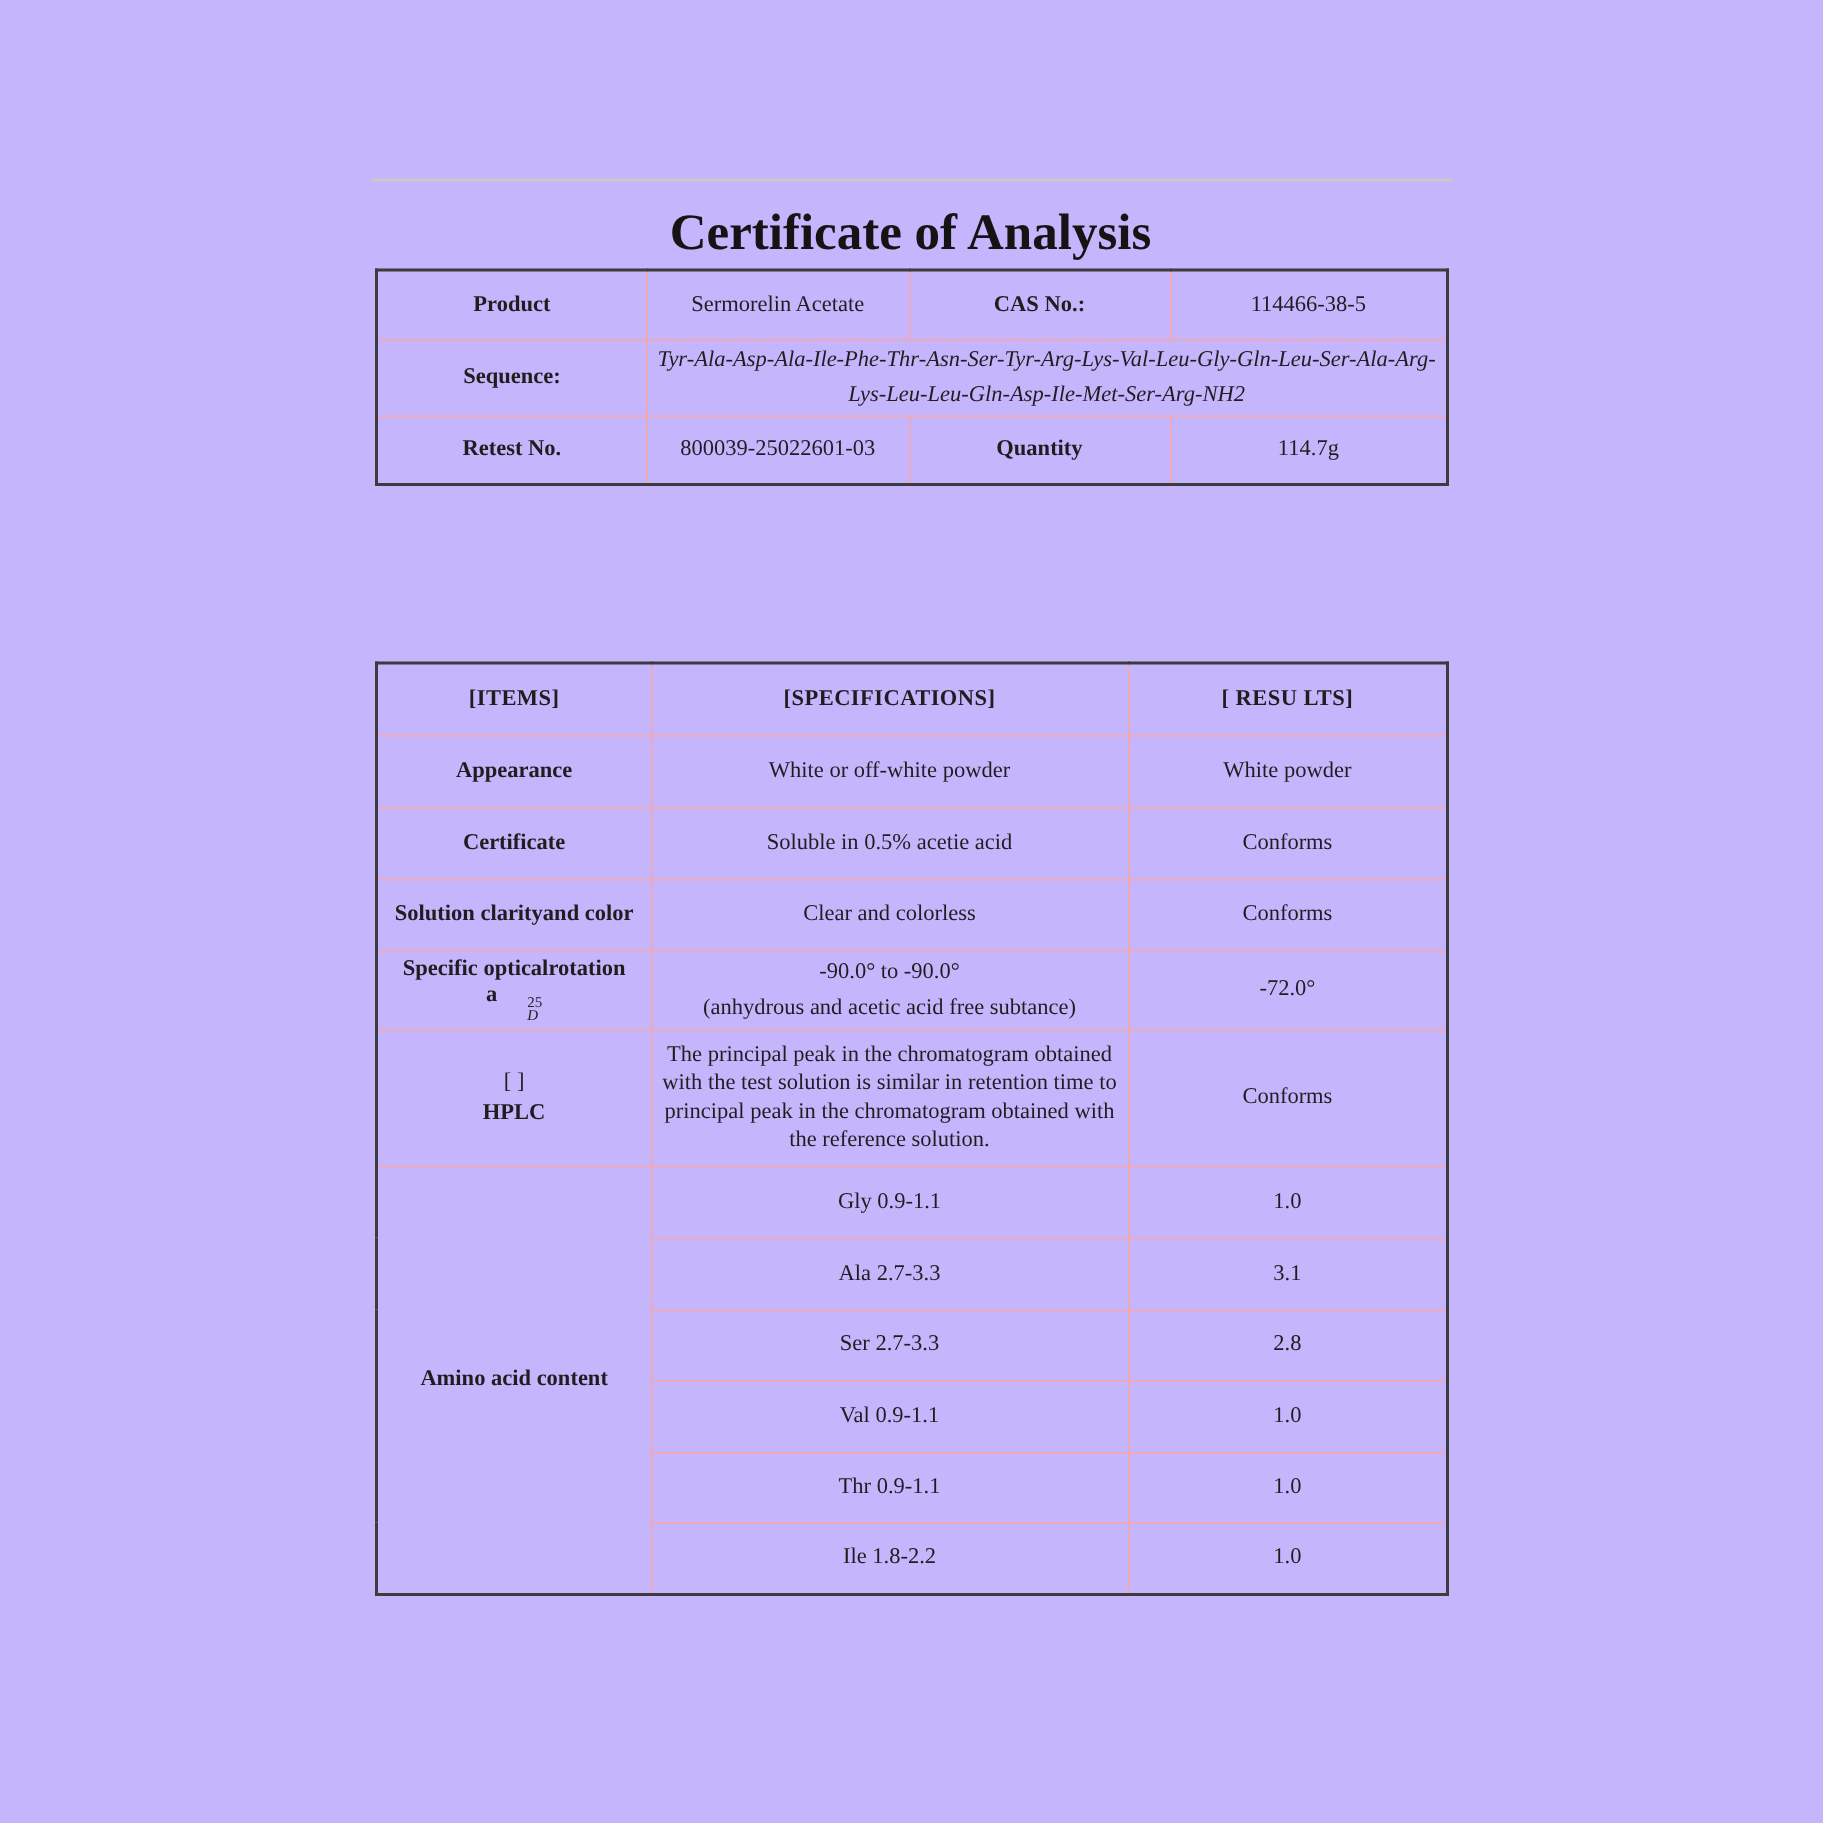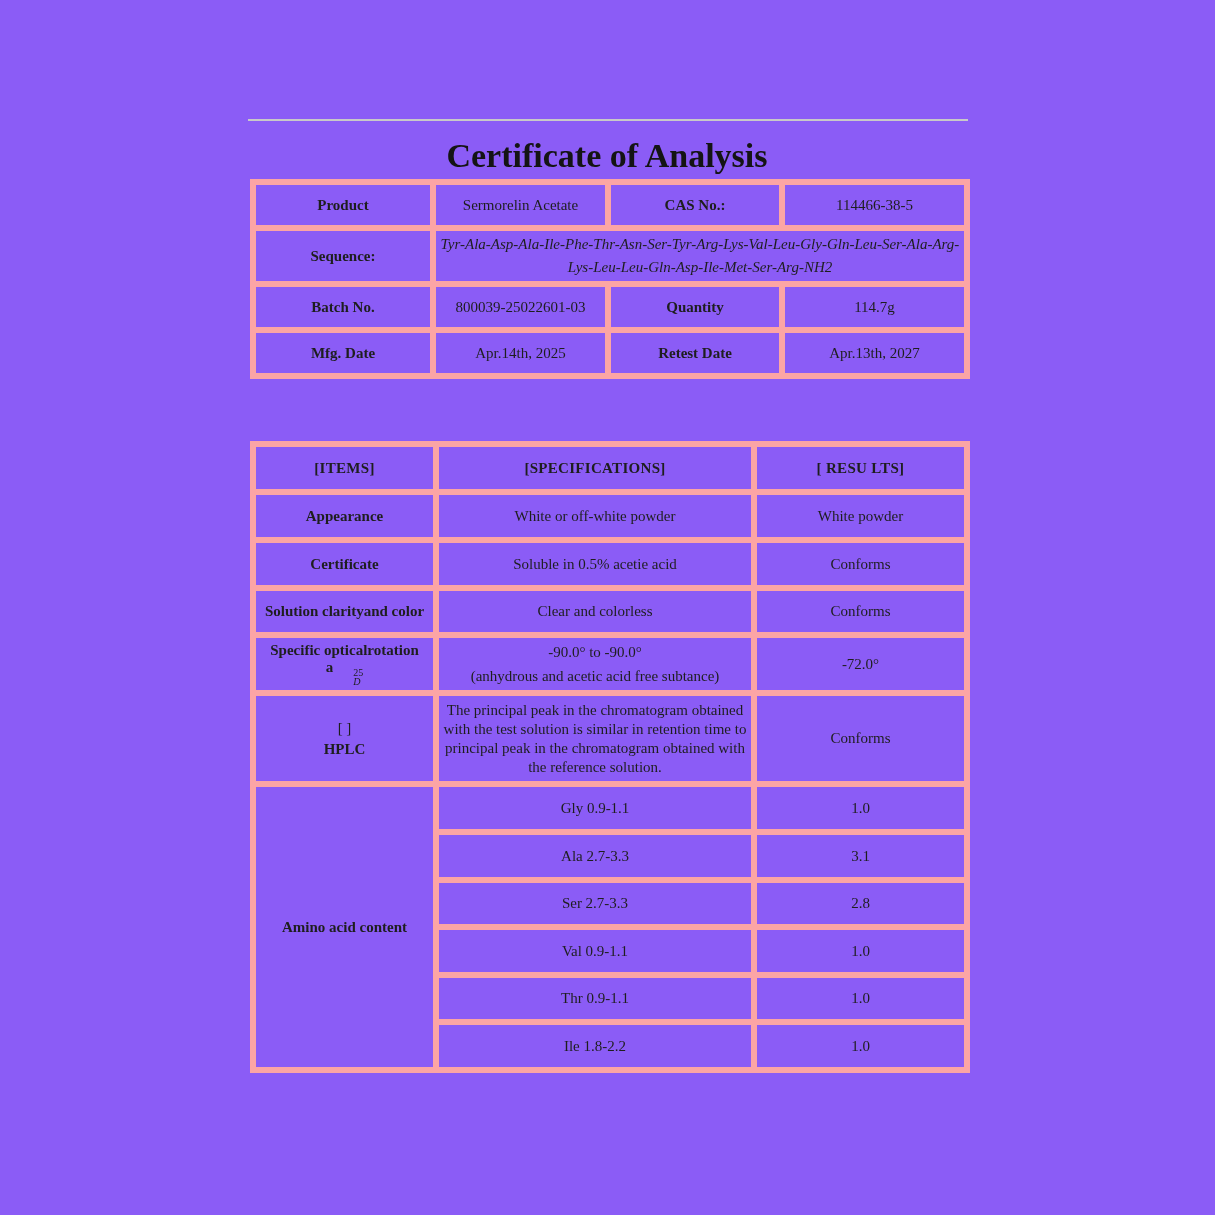--- a/index.html
+++ b/index.html
@@ -4,21 +4,21 @@
 <style>
   html, body {
     margin: 0;
     padding: 0;
     background: #ffffff;
   }
   .page {
     position: relative;
     width: 1215px;
     height: 1215px;
-    background: #8b5cf6;
+    background: #c4b5fd;
     font-family: "Liberation Serif", "DejaVu Serif", serif;
     color: #1e1e1e;
     overflow: hidden;
   }
   .top-rule {
     position: absolute;
     left: 248px;
     top: 119px;
     width: 720px;
     height: 2px;
@@ -38,21 +38,21 @@
   }
   table.coa {
     position: absolute;
     left: 250px;
     border-collapse: collapse;
     table-layout: fixed;
     width: 714px;
     border: 2px solid #3c3c3c;
   }
   table.coa td {
-    border: 6px solid #fca5a5;
+    border: 1px solid #fca5a5;
     text-align: center;
     vertical-align: middle;
     font-size: 15px;
     padding: 2px 4px;
     color: #1e1e1e;
   }
   .lbl { font-weight: bold; color: #161616; }
   .info-table { top: 179px; }
   .info-table tr { height: 46px; }
   .formula-cell {
@@ -110,30 +110,24 @@
         <td>114466-38-5</td>
       </tr>
       <tr>
         <td class="lbl">Sequence:</td>
         <td colspan="3">
           <div class="seq-line">Tyr-Ala-Asp-Ala-Ile-Phe-Thr-Asn-Ser-Tyr-Arg-Lys-Val-Leu-Gly-Gln-Leu-Ser-Ala-Arg-</div>
           <div class="seq-line">Lys-Leu-Leu-Gln-Asp-Ile-Met-Ser-Arg-NH2</div>
         </td>
       </tr>
       <tr>
-        <td class="lbl">Batch No.</td>
+        <td class="lbl">Retest No.</td>
         <td>800039-25022601-03</td>
         <td class="lbl">Quantity</td>
         <td>114.7g</td>
-      </tr>
-      <tr>
-        <td class="lbl">Mfg. Date</td>
-        <td>Apr.14th, 2025</td>
-        <td class="lbl">Retest Date</td>
-        <td>Apr.13th, 2027</td>
       </tr>
     </tbody>
   </table>
 
   <table class="coa spec-table">
     <colgroup>
       <col style="width:183px">
         <col style="width:318px">
         <col style="width:213px">
     </colgroup>

